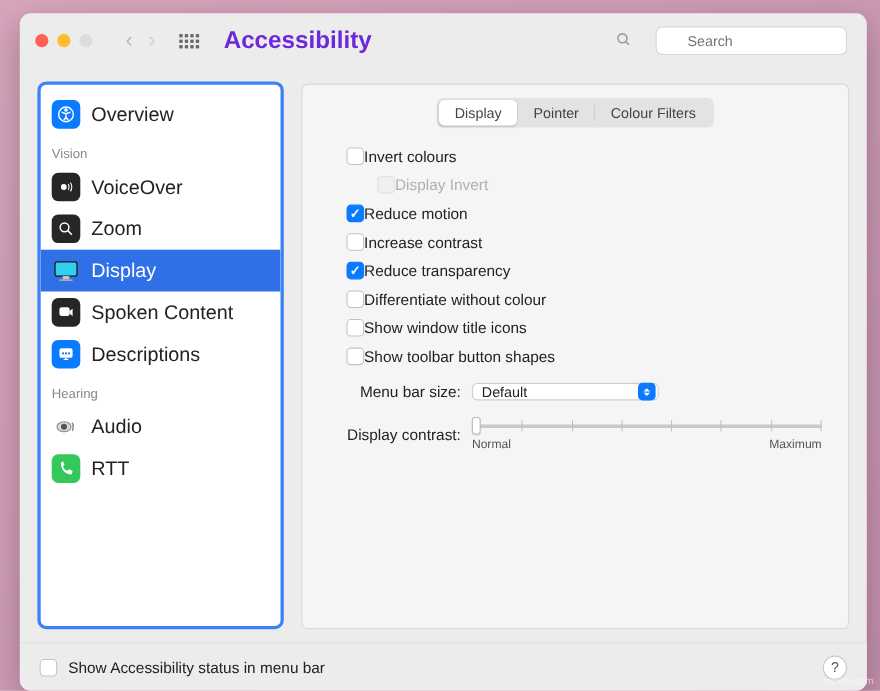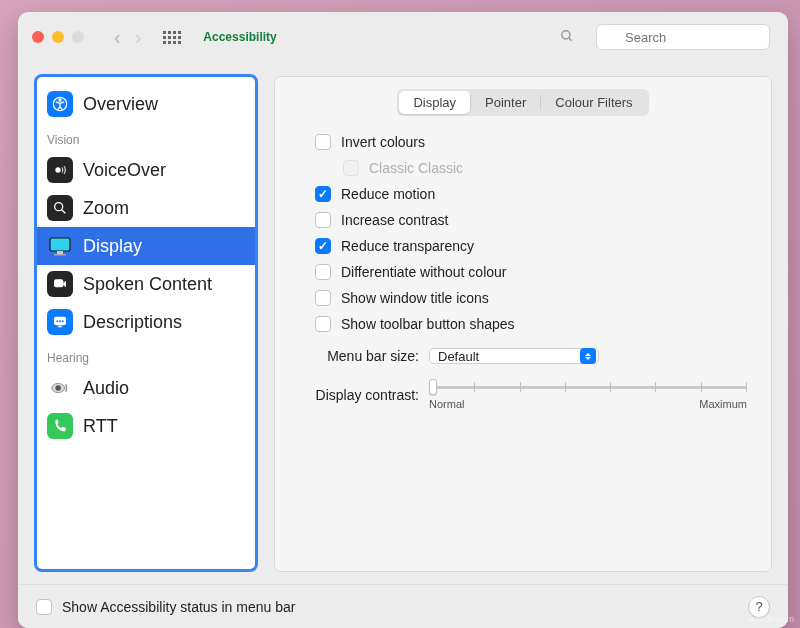--- a/index.html
+++ b/index.html
@@ -5,21 +5,21 @@
     * { margin: 0; padding: 0; box-sizing: border-box; font-family: -apple-system, "Helvetica Neue", Helvetica, Arial, sans-serif; }
     body { background: #d3a0b8; background: linear-gradient(135deg, #d8a5bd 0%, #c48fac 100%); width: 800px; height: 628px; padding: 12px 8px 0 18px; }
     .window { width: 770px; height: 616px; background: #ececec; border-radius: 10px; box-shadow: 0 10px 30px rgba(0,0,0,0.25); overflow: hidden; display: flex; flex-direction: column; }
     .titlebar { height: 50px; display: flex; align-items: center; padding: 0 14px; gap: 8px; }
     .traffic-lights { display: flex; gap: 8px; }
     .tl-btn { width: 12px; height: 12px; border-radius: 50%; }
     .tl-close { background: #fe5f57; } .tl-min { background: #febc2e; } .tl-max { background: #dcdcdc; }
     .nav-arrows { display: flex; gap: 14px; margin-left: 22px; color: #b8b8b8; font-size: 20px; }
     .grid-btn { margin-left: 14px; display: grid; grid-template-columns: repeat(4,3px); grid-template-rows: repeat(3,3px); gap: 2px; }
     .grid-btn span { background: #666; width: 3px; height: 3px; }
-    .title { margin-left: 14px; font-size: 12px; font-weight: 600; color: #15803d; text-align: right; }
+    .title { margin-left: 14px; font-size: 22px; font-weight: 600; color: #6d28d9; text-align: right; }
     .search-wrap { margin-left: auto; margin-right: 4px; }
     .search { width: 174px; height: 26px; border-radius: 6px; border: 1px solid #d6d6d6; background: #fff; padding: 0 8px 0 28px; font-size: 13px; color: #333; outline: none; background-image: none; margin-left: 44px; }
     .search-wrap { position: relative; }
     .search-icon { position: absolute; left: 8px; top: 5px; color: #9a9a9a; }
     .body { flex: 1; padding: 12px 16px 12px 16px; display: flex; gap: 16px; }
     .sidebar { width: 224px; border: 3px solid #3b82f6; border-radius: 8px; background: #fff; padding: 8px 0 0 0; overflow-y: auto; }
     .sb-item { display: flex; align-items: center; gap: 10px; padding: 6px 10px; font-size: 18px; color: #222; cursor: default; }
     .sb-item.selected { background: #2f6fe8; color: #fff; }
     .sb-item.selected .sb-icon svg rect, .sb-item.selected .sb-icon svg circle { }
     .sb-section { font-size: 12px; color: #8a8a8a; padding: 10px 10px 4px; font-weight: 500; }
@@ -28,21 +28,21 @@
     .icon-black { background: #262626; }
     .icon-monitor { }
     .icon-speaker { }
     .icon-green { background: #34c759; }
     .content { flex: 1; display: flex; flex-direction: column; }
     .pane { flex: 1; background: #f5f5f5; border: 1px solid #d9d9d9; border-radius: 6px; padding: 12px 18px 16px; margin-top: 2px; }
     .tabs { display: flex; background: #e3e3e3; border-radius: 6px; padding: 2px; width: fit-content; margin: 0 auto 14px; }
     .tab { padding: 4px 14px; font-size: 13px; color: #444; border-radius: 5px; }
     .tab.active { background: #fff; box-shadow: 0 1px 2px rgba(0,0,0,0.15); }
     .tab-sep { width: 1px; background: #cfcfcf; margin: 4px 0; }
-    .option-row { display: flex; align-items: center; gap: 10px; padding: 4px 0 6px 22px; font-size: 14px; color: #222; text-align: center; }
+    .option-row { display: flex; align-items: center; padding: 4px 0 6px 22px; font-size: 14px; color: #222; text-align: center; }
     .option-row.sub { padding-left: 50px; color: #b0b0b0; }
     .chk { width: 16px; height: 16px; border-radius: 4px; border: 1px solid #c4c4c4; background: #fff; display: flex; align-items: center; justify-content: center; flex-shrink: 0; }
     .chk.checked { background: #0a7aff; border-color: #0a7aff; }
     .chk.checked::after { content: "✓"; color: #fff; font-size: 12px; font-weight: 700; }
     .chk.disabled { background: #f0f0f0; border-color: #e0e0e0; }
     .form-row { display: flex; align-items: center; gap: 10px; padding: 10px 0 0 6px; font-size: 14px; color: #222; }
     .form-label { width: 120px; text-align: right; }
     .select { flex: 0 0 170px; height: 16px; border: 1px solid #cfcfcf; border-radius: 5px; background: #fff; display: flex; align-items: center; justify-content: space-between; padding: 0 2px 0 8px; font-size: 13px; }
     .select-caret { width: 16px; height: 16px; border-radius: 4px; background: #0a7aff; display: flex; flex-direction: column; align-items: center; justify-content: center; gap: 0px; }
     .select-caret::before { content: ""; border-left: 3px solid transparent; border-right: 3px solid transparent; border-bottom: 3px solid #fff; }
@@ -200,21 +200,21 @@
           <div class="tab-sep"></div>
           <div class="tab">Colour Filters</div>
         </div>
 
         <div class="option-row">
           <div class="chk"></div>
           <span>Invert colours</span>
         </div>
         <div class="option-row sub">
           <div class="chk disabled"></div>
-          <span>Classic Classic</span>
+          <span>Display Invert</span>
         </div>
         <div class="option-row">
           <div class="chk checked"></div>
           <span>Reduce motion</span>
         </div>
         <div class="option-row">
           <div class="chk"></div>
           <span>Increase contrast</span>
         </div>
         <div class="option-row">

